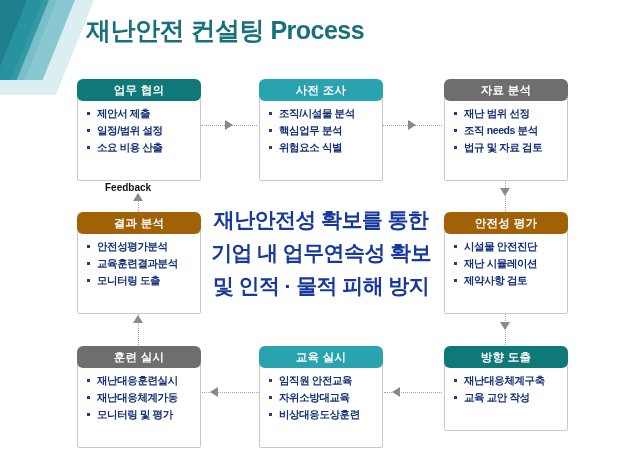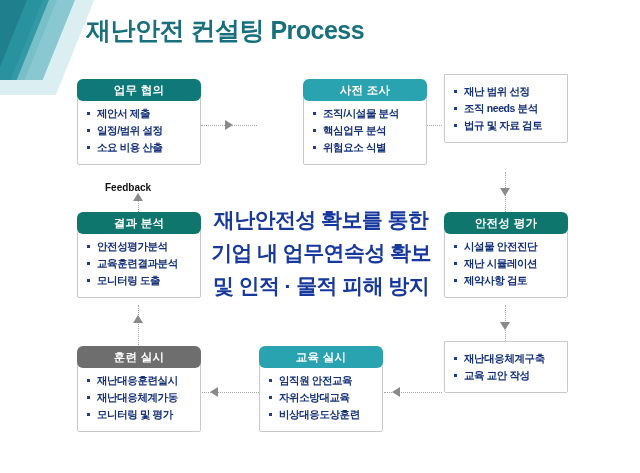--- a/index.html
+++ b/index.html
@@ -38,41 +38,41 @@
   .card .hdr{
     height:22px;line-height:22px;text-align:center;
     color:#ffffff;font-size:11.5px;font-weight:bold;
     border-radius:6px 6px 6px 6px;
     letter-spacing:.3px;
   }
   .card .body{
     margin-top:-5px;
     border:1px solid #c9c9c9;
     background:#ffffff;
-    padding:8px 4px 8px 8px;
+    padding:8px 4px 24px 8px;
     border-radius:0 0 2px 2px;
     position:relative;z-index:1;
   }
   .card .body ul{margin:0;padding:0;list-style:none;}
   .card .body li{
     font-size:10.5px;color:#14317a;line-height:17px;
     white-space:nowrap;position:relative;padding-left:11px;
     font-weight:bold;letter-spacing:-.4px;
   }
   .card .body li:before{
     content:"";position:absolute;left:1px;top:7px;
     width:3px;height:3px;background:#1f3d8f;
   }
   .card .hdr{position:relative;z-index:2;}
 
   
   .c-darkteal{background:#0f7878;}
   .c-teal{background:#2aa3b0;}
   .c-gray{background:#6e6e6e;}
-  .c-slate{background:#0f766e;}
+  .c-slate{background:#a16207;}
 
   
   .center-msg{
     position:absolute;left:203px;top:203px;width:236px;
     text-align:center;color:#17389c;
     font-size:21px;font-weight:bold;line-height:33px;
     letter-spacing:-.6px;
   }
   .center-msg div{white-space:nowrap;}
 
@@ -135,32 +135,33 @@
     <div class="hdr c-darkteal">업무 협의</div>
     <div class="body">
       <ul>
         <li>제안서 제출</li>
         <li>일정/범위 설정</li>
         <li>소요 비용 산출</li>
       </ul>
     </div>
   </div>
 
-  <div class="card" style="left:259px;top:79px;margin-left:44px;">
+  <div class="card" style="left:259px;top:79px;">
     <div class="hdr c-teal">사전 조사</div>
     <div class="body">
       <ul>
         <li>조직/시설물 분석</li>
         <li>핵심업무 분석</li>
         <li>위험요소 식별</li>
       </ul>
     </div>
   </div>
 
   <div class="card" style="left:444px;top:79px;">
+    <div class="hdr c-gray">자료 분석</div>
     <div class="body">
       <ul>
         <li>재난 범위 선정</li>
         <li>조직 needs 분석</li>
         <li>법규 및 자료 검토</li>
       </ul>
     </div>
   </div>
 
   <div class="card" style="left:444px;top:212px;">
@@ -168,20 +169,21 @@
     <div class="body">
       <ul>
         <li>시설물 안전진단</li>
         <li>재난 시뮬레이션</li>
         <li>제약사항 검토</li>
       </ul>
     </div>
   </div>
 
   <div class="card" style="left:444px;top:346px;">
+    <div class="hdr c-darkteal">방향 도출</div>
     <div class="body">
       <ul>
         <li>재난대응체계구축</li>
         <li>교육 교안 작성</li>
       </ul>
     </div>
   </div>
 
   <div class="card" style="left:259px;top:346px;">
     <div class="hdr c-teal">교육 실시</div>

